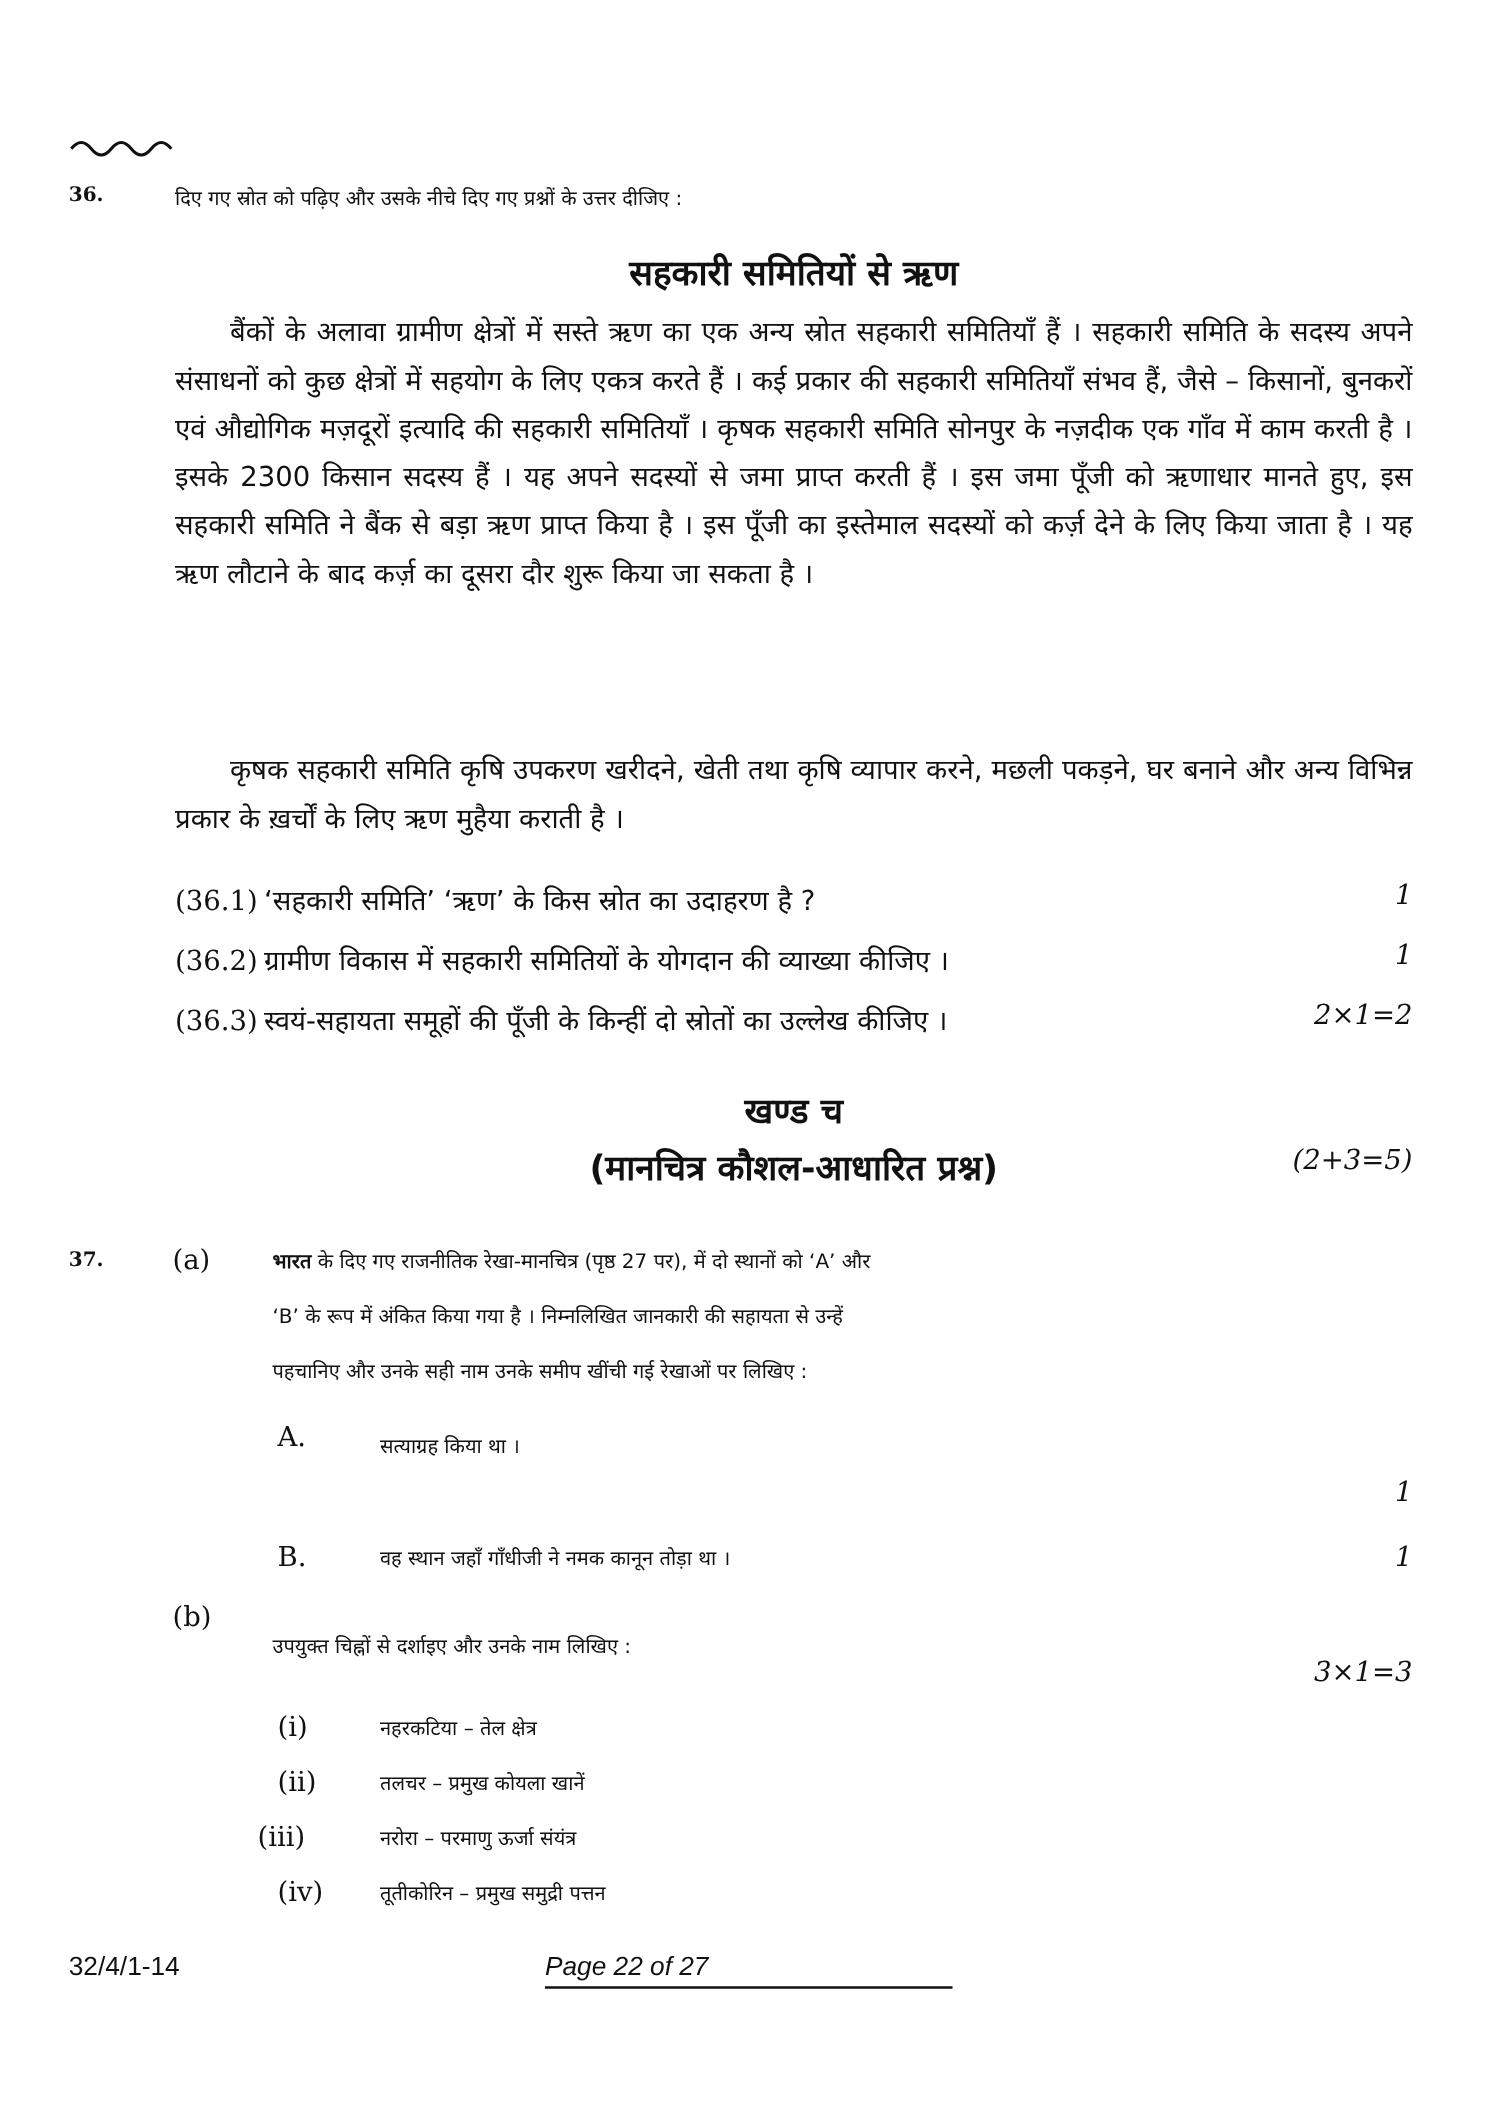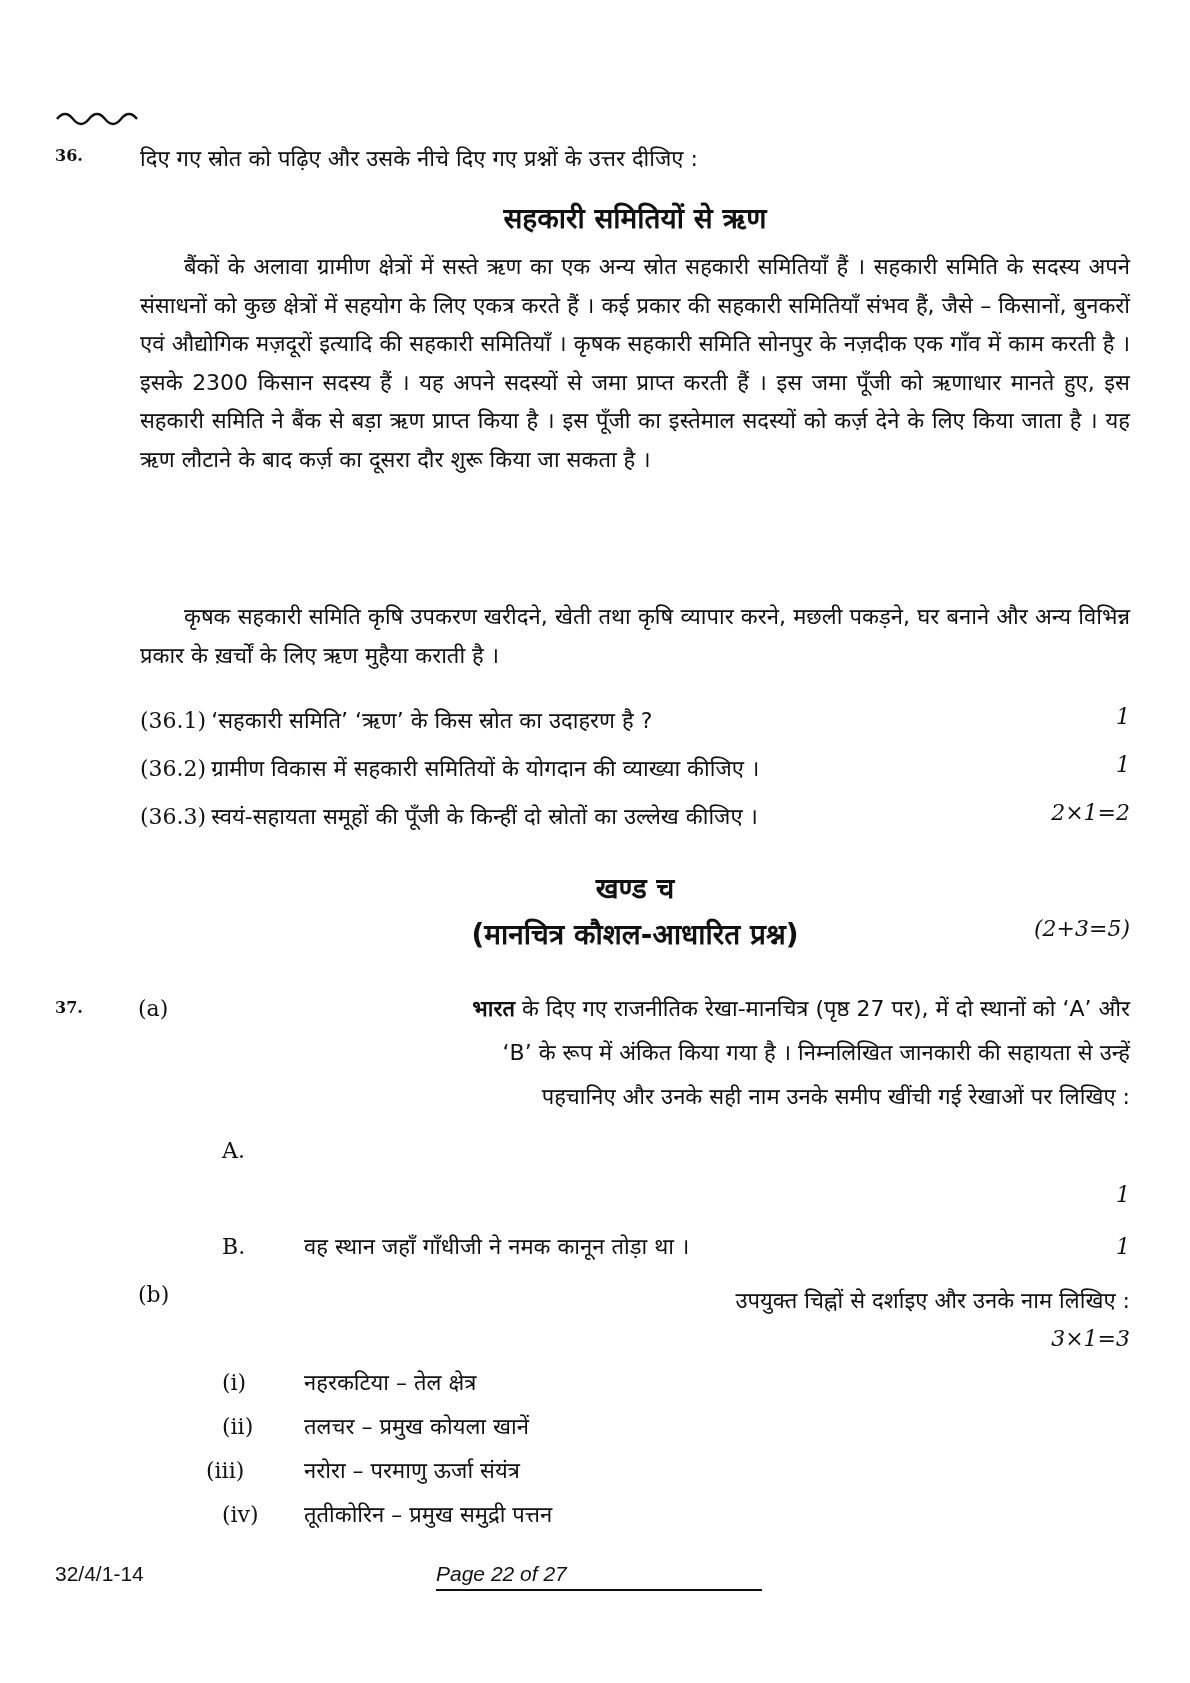--- a/index.html
+++ b/index.html
@@ -1,20 +1,20 @@
 <!DOCTYPE html>
 <html><head>
 <meta charset="utf-8">
 <style>
   html, body { margin:0; padding:0; background:#ffffff; }
   body { width:1190px; height:1683px; position:relative; overflow:hidden; color:#111; font-family:"DejaVu Serif", serif; }
   .abs { position:absolute; }
   .wave { left:55px; top:105px; width:100px; height:24px; }
   .qnum { font-family:"DejaVu Serif", serif; font-weight:bold; font-size:16px; }
-  .txt { font-family:"DejaVu Sans", sans-serif; font-size:22px; line-height:38px;text-align:right; }
+  .txt { font-family:"DejaVu Sans", sans-serif; font-size:16px; line-height:38px; }
   .para { position:absolute; left:140px; width:990px; font-family:"DejaVu Sans", sans-serif; font-size:22px; line-height:38.5px; text-align:justify; text-justify:inter-word; }
   .para p { margin:0; text-indent:44px; }
   .title { font-family:"DejaVu Sans", sans-serif; font-weight:bold; font-size:28px; text-align:center; }
   .marks { font-family:"DejaVu Serif", serif; font-style:italic; font-size:22px; text-align:right; }
   .sub { font-family:"DejaVu Sans", sans-serif; font-size:22px; }
   .lbl { font-family:"DejaVu Serif", serif; font-size:22px; }
   .footer-code { font-family:"Liberation Sans", sans-serif; font-size:21px; }
   .footer-page { font-family:"Liberation Sans", sans-serif; font-style:italic; font-size:21px; }
   .rule { background:#111; height:2px; }
   b.kw { font-weight:bold; }
@@ -62,30 +62,31 @@
 <div class="abs qnum" style="left:55px;top:998px;">37.</div>
 <div class="abs lbl" style="left:138px;top:996px;">(a)</div>
 <div class="abs txt" style="left:218px;top:990px;width:912px;">
   <div><b class="kw">भारत</b><span> के दिए गए राजनीतिक रेखा-मानचित्र (पृष्ठ 27 पर), में दो स्थानों को ‘A’ और</span></div>
   <div style="margin-top:6px;">‘B’ के रूप में अंकित किया गया है । निम्नलिखित जानकारी की सहायता से उन्हें</div>
   <div style="margin-top:6px;">पहचानिए और उनके सही नाम उनके समीप खींची गई रेखाओं पर लिखिए :</div>
 </div>
 
 <div class="abs lbl" style="left:222px;top:1138px;">A.</div>
 <div class="abs txt" style="left:304px;top:1132px;width:826px;">
+  <div style="margin-top:6px;">सत्याग्रह किया था ।</div>
 </div>
 <div class="abs marks" style="right:60px;top:1182px;">1</div>
 
 <div class="abs lbl" style="left:222px;top:1234px;">B.</div>
 <div class="abs txt" style="left:304px;top:1228px;">वह स्थान जहाँ गाँधीजी ने नमक कानून तोड़ा था ।</div>
 <div class="abs marks" style="right:60px;top:1234px;">1</div>
 
 <div class="abs lbl" style="left:138px;top:1282px;">(b)</div>
 <div class="abs txt" style="left:218px;top:1276px;width:912px;">
-  <div style="margin-top:6px;">उपयुक्त चिह्नों से दर्शाइए और उनके नाम लिखिए :</div>
+  <div style="margin-top:22px;">उपयुक्त चिह्नों से दर्शाइए और उनके नाम लिखिए :</div>
 </div>
 <div class="abs marks" style="right:60px;top:1326px;">3×1=3</div>
 
 <div class="abs lbl" style="left:222px;top:1370px;">(i)</div>
 <div class="abs txt" style="left:304px;top:1364px;">नहरकटिया – तेल क्षेत्र</div>
 <div class="abs lbl" style="left:222px;top:1414px;">(ii)</div>
 <div class="abs txt" style="left:304px;top:1408px;">तलचर – प्रमुख कोयला खानें</div>
 <div class="abs lbl" style="left:206px;top:1458px;">(iii)</div>
 <div class="abs txt" style="left:304px;top:1452px;">नरोरा – परमाणु ऊर्जा संयंत्र</div>
 <div class="abs lbl" style="left:222px;top:1502px;">(iv)</div>

